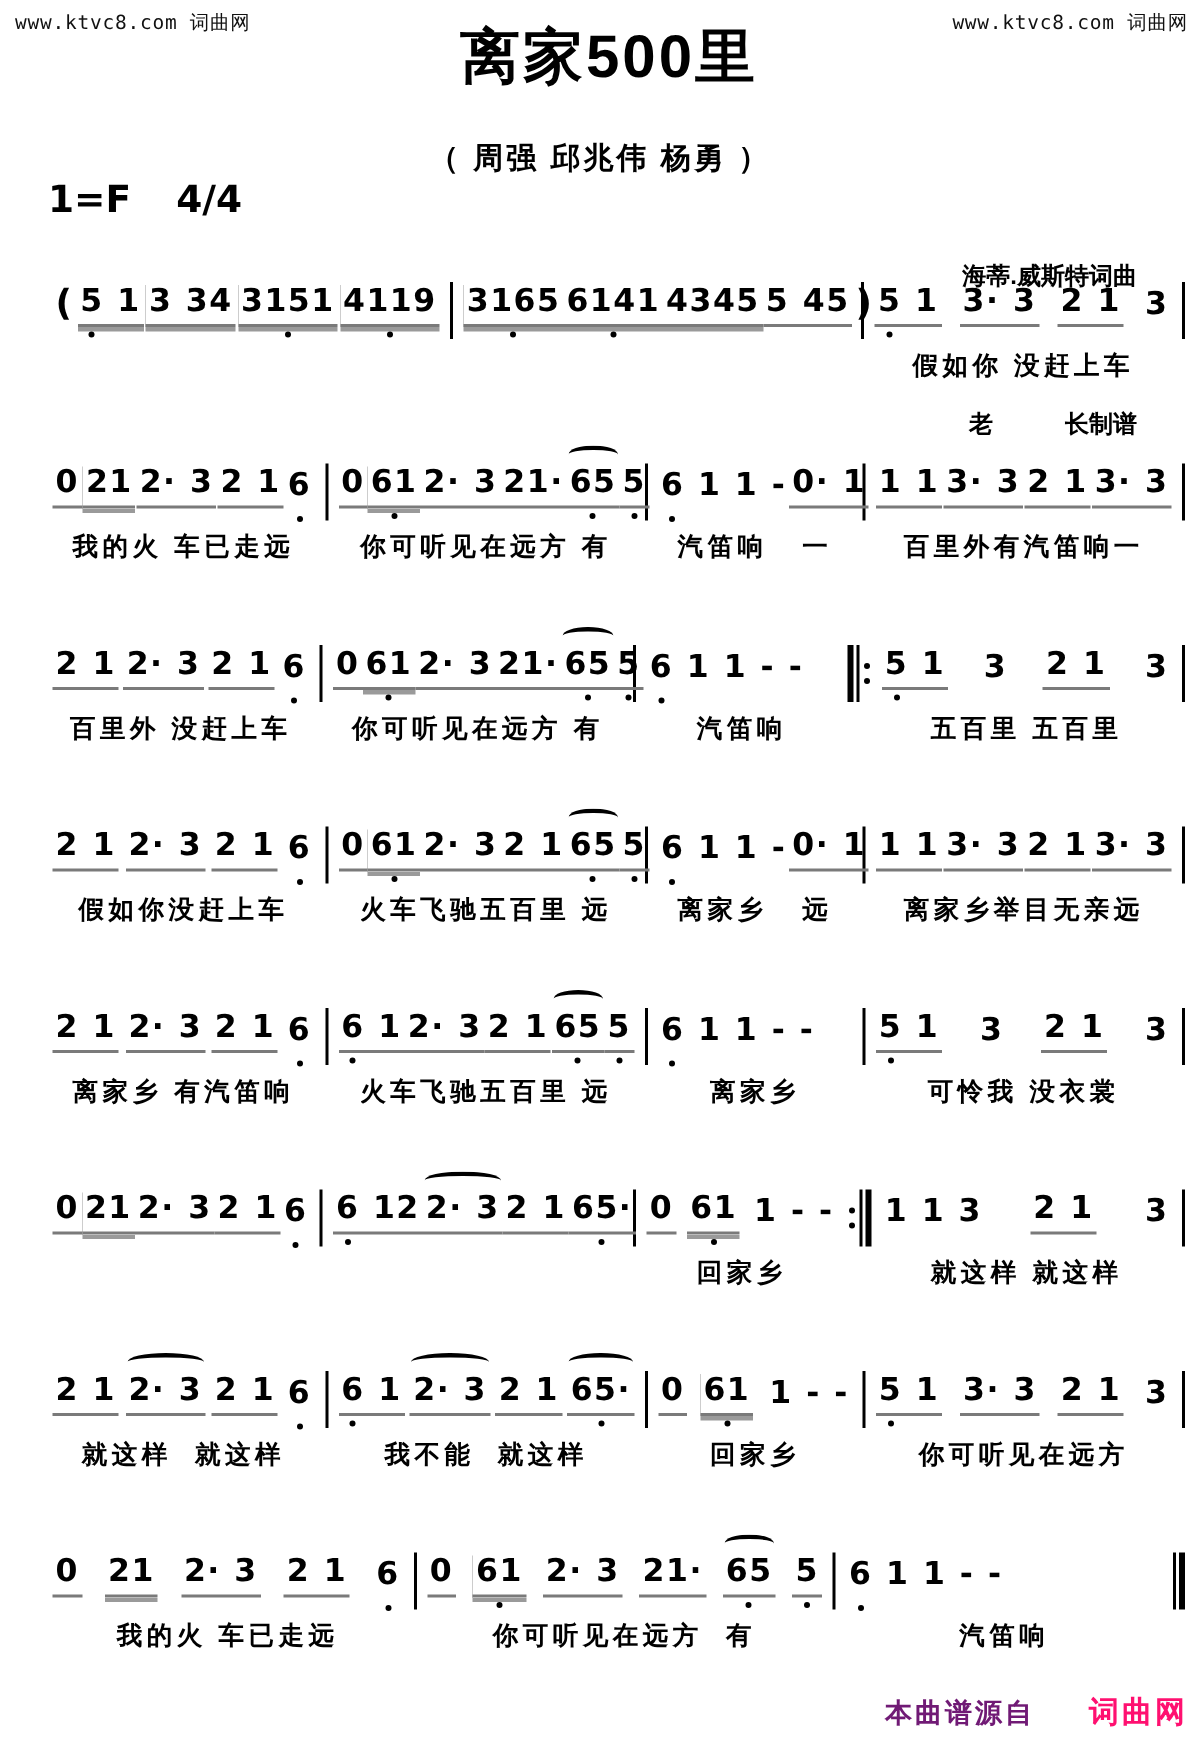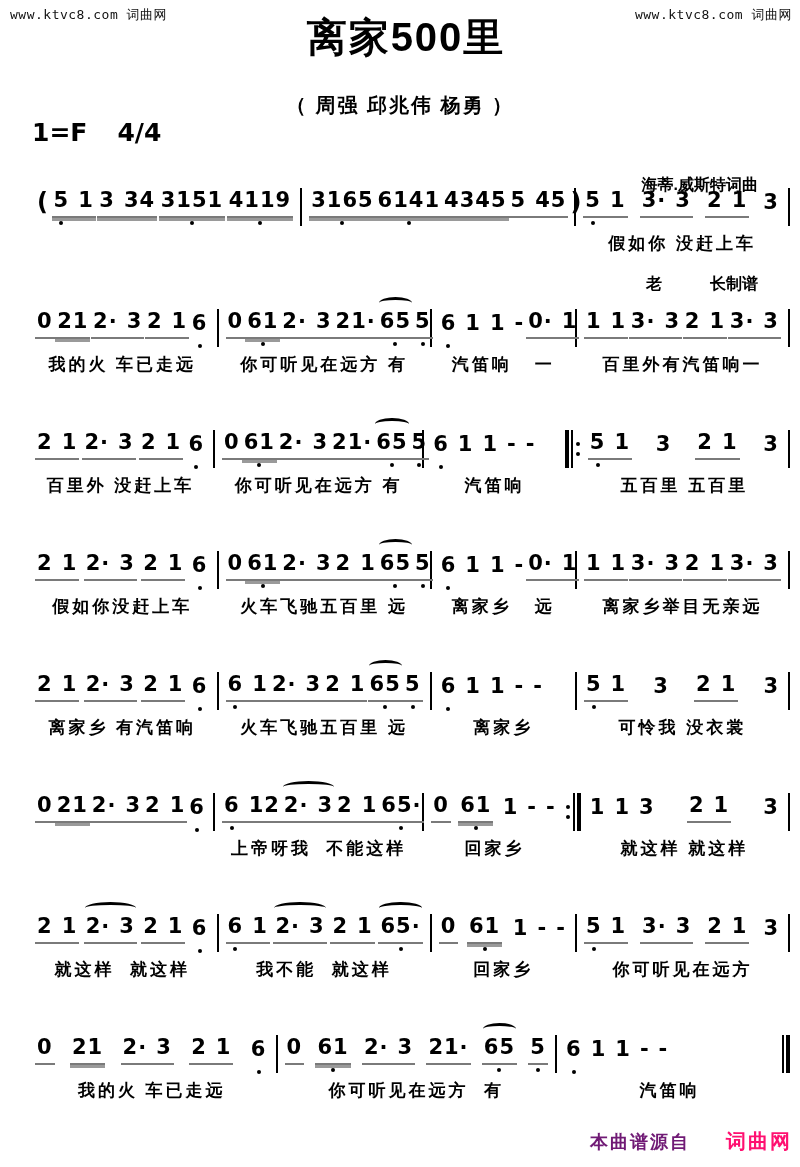--- a/index.html
+++ b/index.html
@@ -567,21 +567,20 @@
                 <span class="n">3</span>
               </span>
               <span class="g u1">
                 <span class="n">2</span>
                 <span class="n">1</span>
               </span>
               <span class="g u1">
                 <span class="n ld">65·</span>
               </span>
             </div>
-            <div class="m-lyric">上帝呀我  不能这样</div>
           </div>
           <span class="bar">
             <span class="bl"></span>
           </span>
           <div class="measure" style="flex-grow: 19;">
             <div class="m-notes">
               <span class="g u1">
                 <span class="n">0</span>
               </span>
               <span class="g u2">

